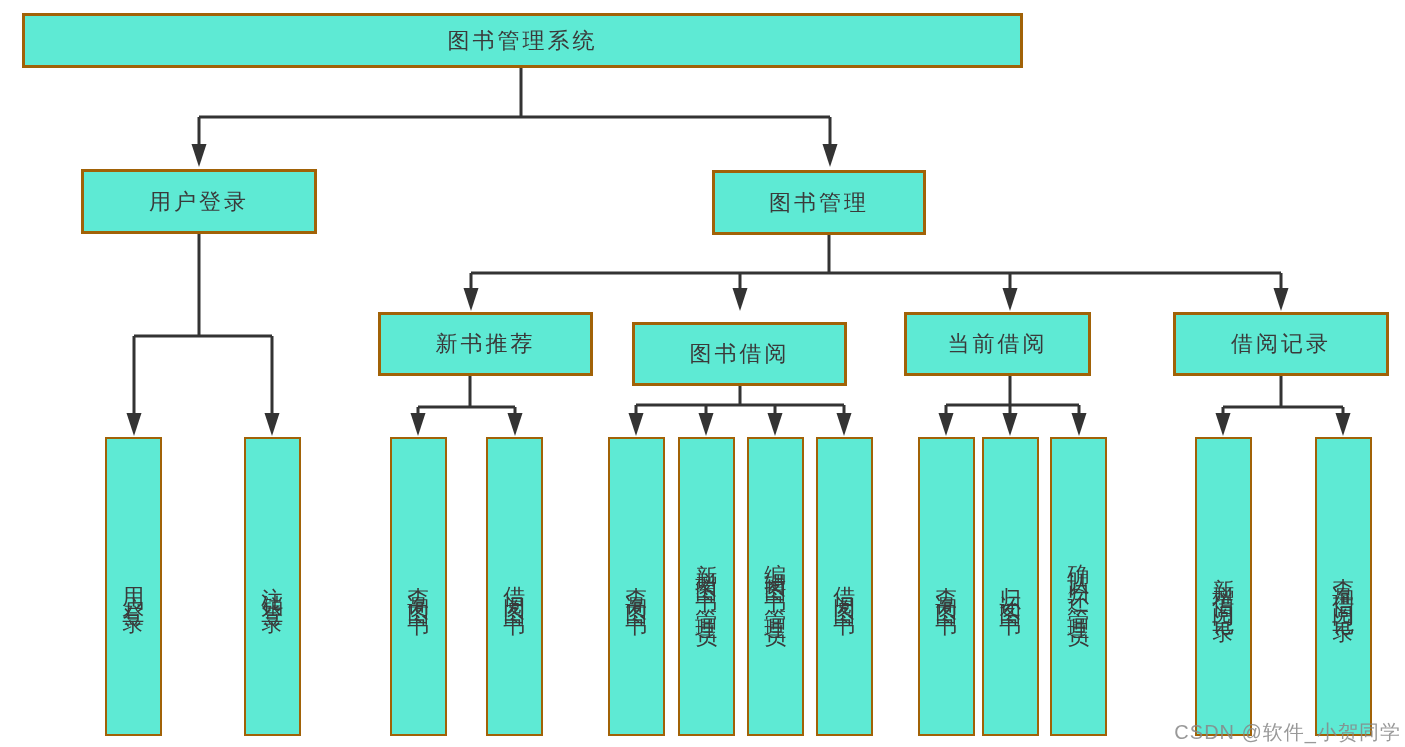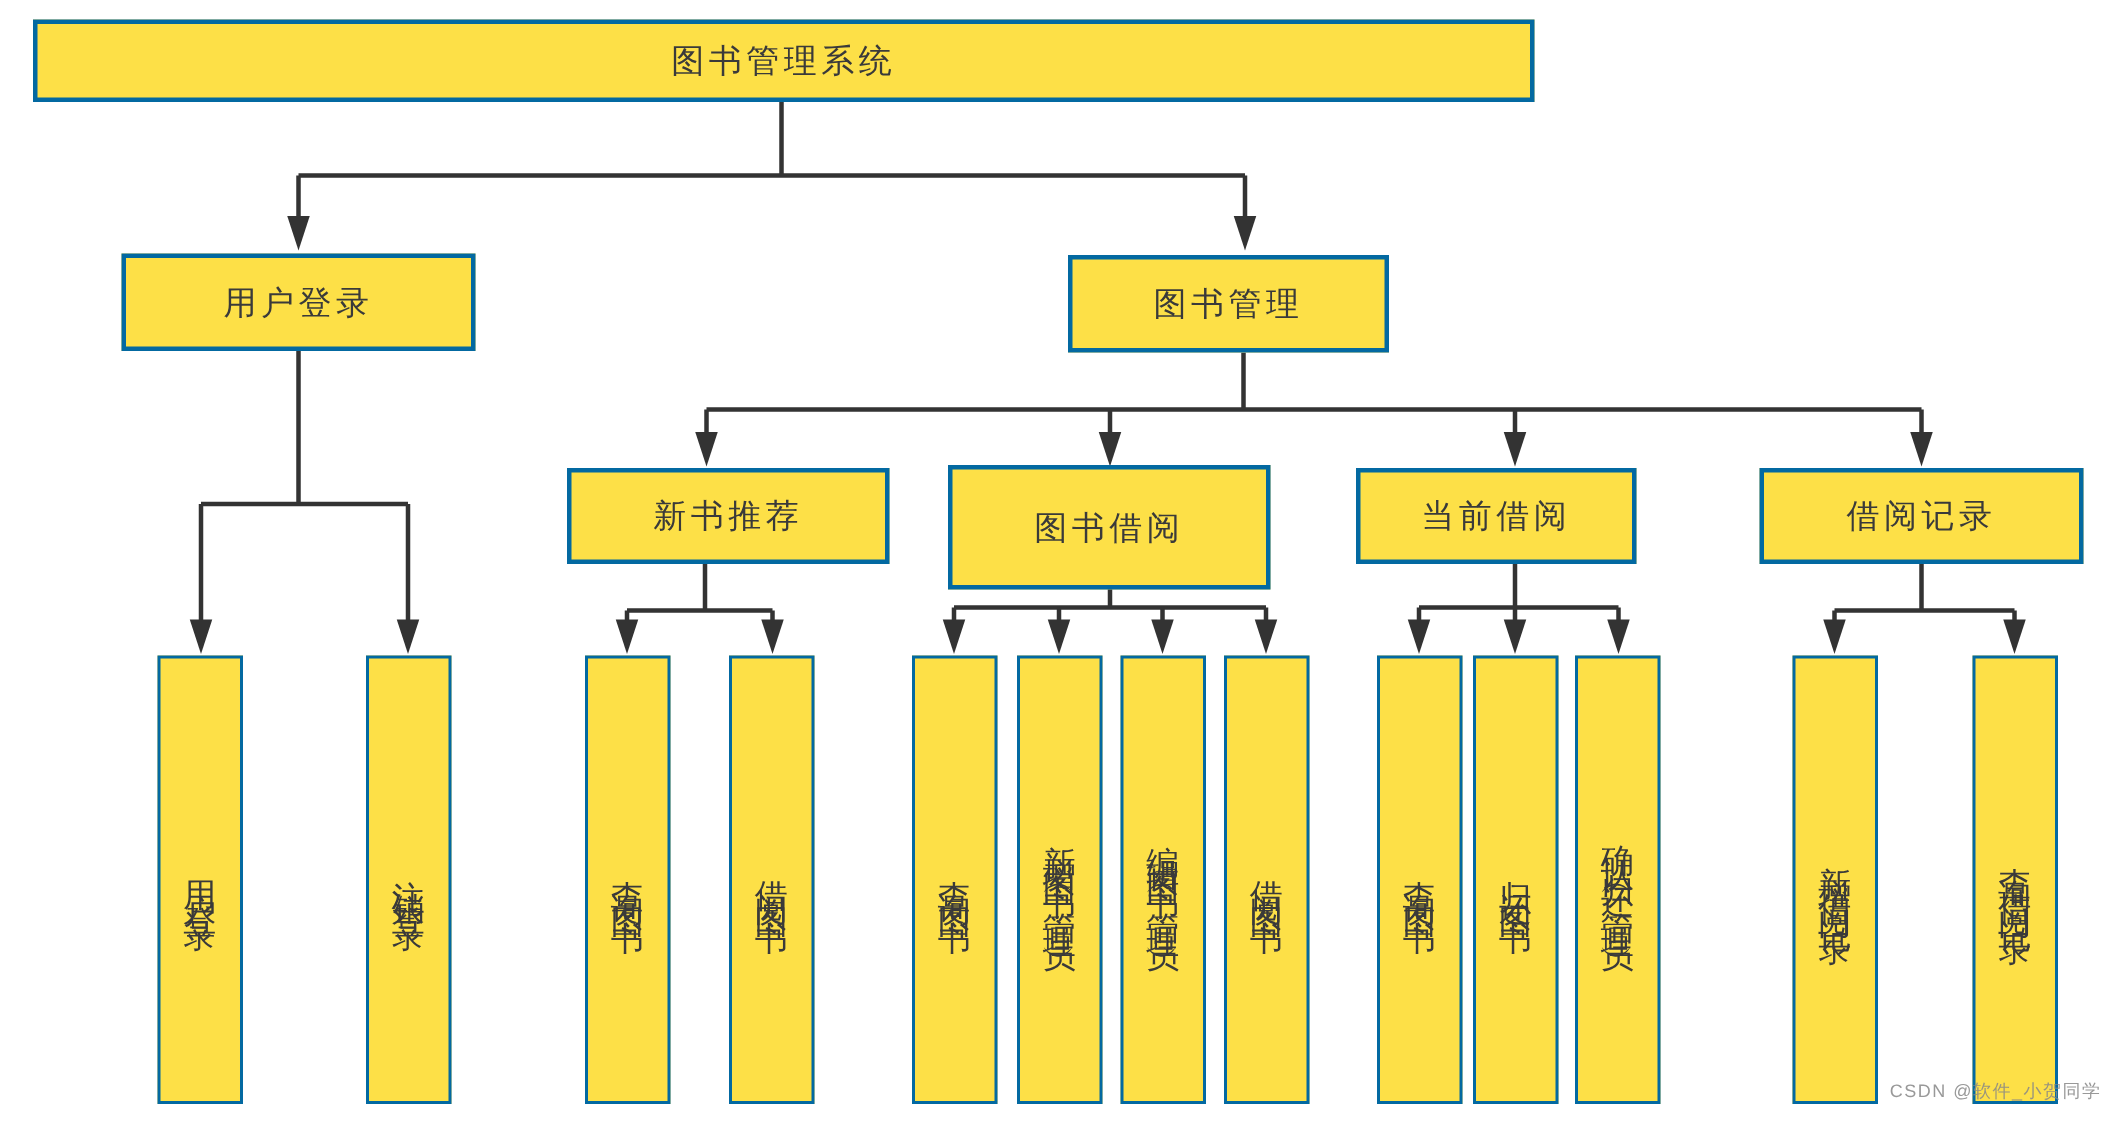--- a/index.html
+++ b/index.html
@@ -13,22 +13,22 @@
   }
   .connectors {
     position: absolute;
     left: 0; top: 0;
     width: 1405px; height: 747px;
     z-index: 1;
   }
   .box {
     position: absolute;
     box-sizing: border-box;
-    background: #fde047;
-    border: 3px solid #0369a1;
+    background: #5eead4;
+    border: 3px solid #a16207;
     display: flex;
     align-items: center;
     justify-content: center;
     z-index: 2;
     color: #3a3a3a;
   }
   .box .hlabel {
     font-size: 22px;
     letter-spacing: 3px;
     white-space: nowrap;
@@ -42,21 +42,21 @@
     line-height: 1.15;
     letter-spacing: 9px;
     color: #3a3a3a;
     white-space: nowrap;
   }
   .watermark {
     position: absolute;
     top: 719px;
     right: 4px;
     z-index: 5;
-    font-size: 12px;
+    font-size: 20px;
     letter-spacing: 1px;
     color: rgba(135, 135, 135, 0.85);
     white-space: nowrap;
   }
 </style>
 </head>
 <body>
 
 <div class="canvas">
 
@@ -98,21 +98,21 @@
   <div class="box" style="left:81px; top:169px; width:236px; height:65px;">
     <span class="hlabel">用户登录</span>
   </div>
   <div class="box" style="left:712px; top:170px; width:214px; height:65px;">
     <span class="hlabel">图书管理</span>
   </div>
 
   <div class="box" style="left:378px; top:312px; width:215px; height:64px;">
     <span class="hlabel">新书推荐</span>
   </div>
-  <div class="box" style="left:632px; top:310px; width:215px; height:83px;">
+  <div class="box" style="left:632px; top:322px; width:215px; height:64px;">
     <span class="hlabel">图书借阅</span>
   </div>
   <div class="box" style="left:904px; top:312px; width:187px; height:64px;">
     <span class="hlabel">当前借阅</span>
   </div>
   <div class="box" style="left:1173px; top:312px; width:216px; height:64px;">
     <span class="hlabel">借阅记录</span>
   </div>
 
   <div class="box leaf" style="left:105px; top:437px; width:57px; height:299px;">

